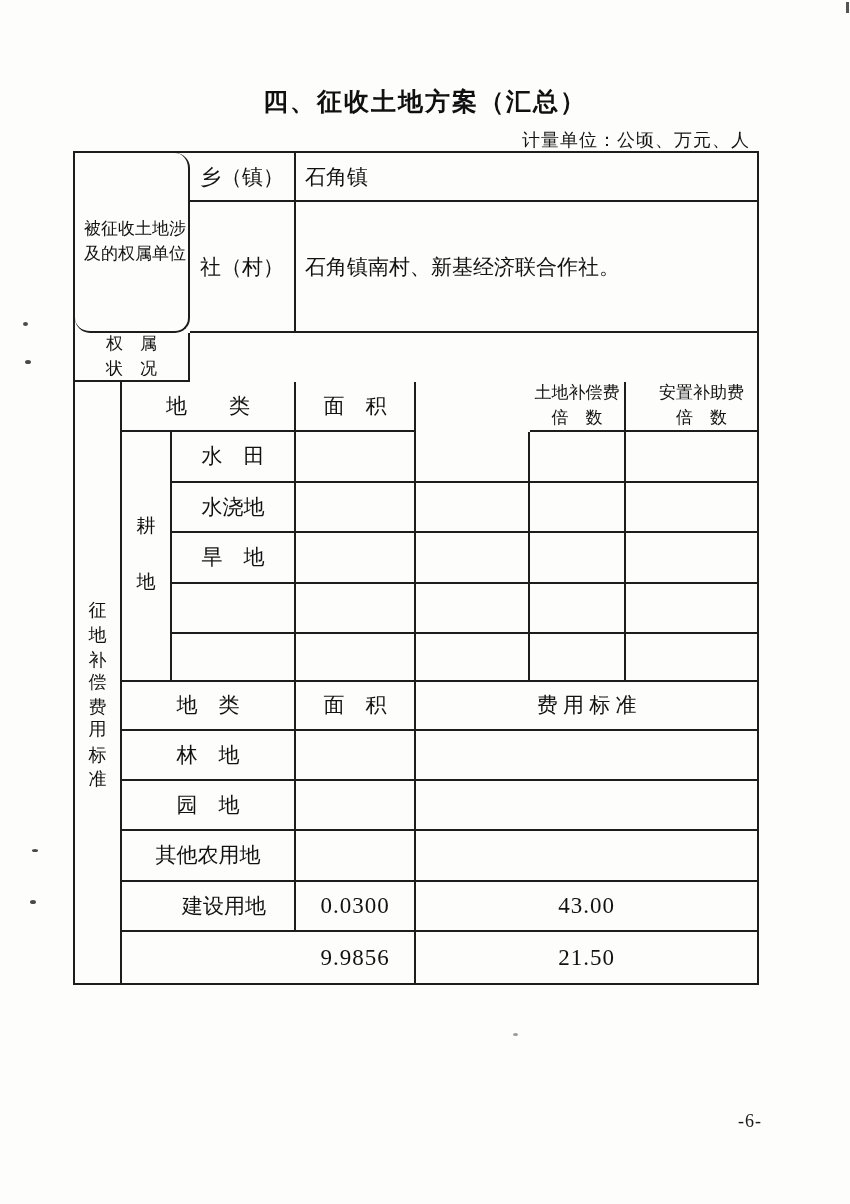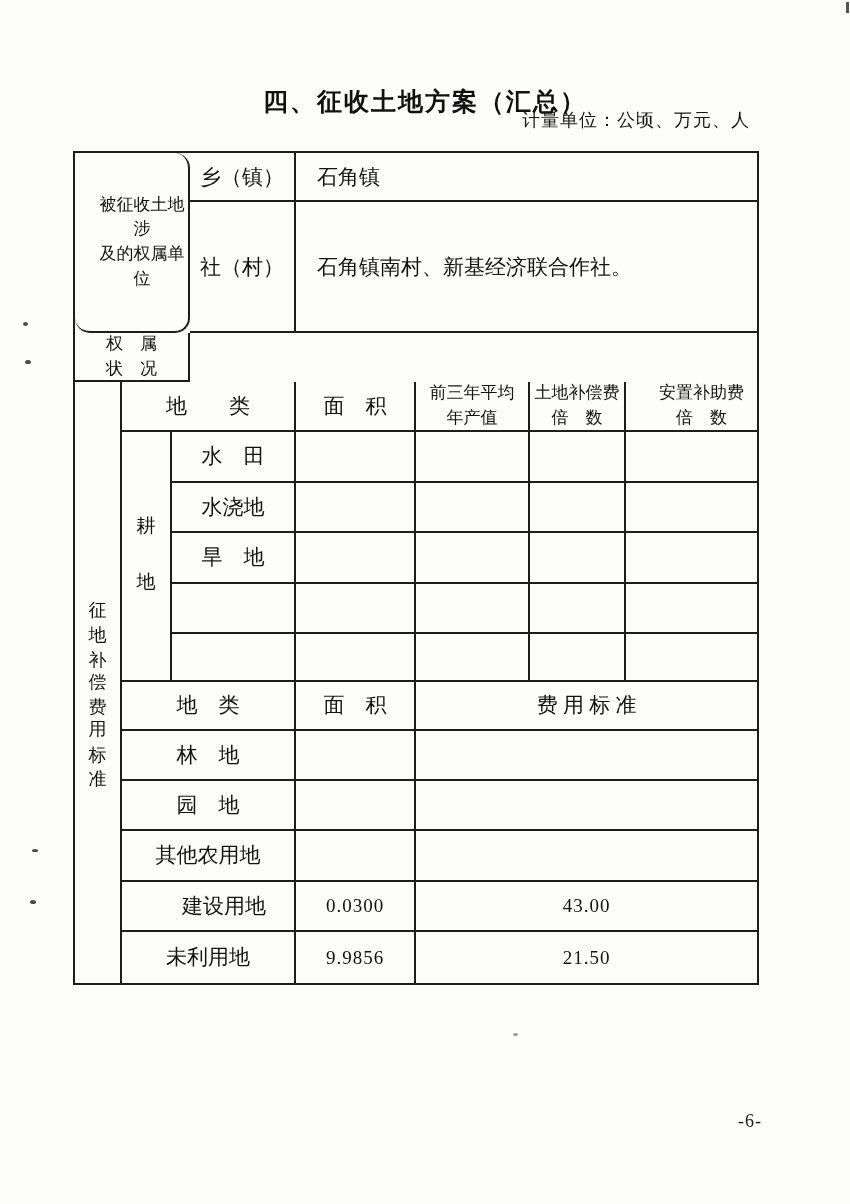--- a/index.html
+++ b/index.html
@@ -14,21 +14,21 @@
   .page { position:absolute; inset:0; }
 
   .title {
     position:absolute; left:0; top:85px; width:850px;
     text-align:center;
     font-family:"Liberation Sans","DejaVu Sans",sans-serif;
     font-weight:bold; font-size:25px; letter-spacing:2px;
     color:#101010;
   }
   .unit-note {
-    position:absolute; top:108px; right:100px;
+    position:absolute; top:128px; right:100px;
     font-size:18px; letter-spacing:1px; color:#151515;
   }
   .page-number {
     position:absolute; left:738px; top:1111px;
     font-size:18px; letter-spacing:1px; color:#1a1a1a;
   }
 
   .tbl {
     position:absolute; left:73px; top:151px;
     width:686px; height:834px;
@@ -42,34 +42,34 @@
   .c {
     box-sizing:border-box;
     border-right:2px solid #1d1d1d;
     border-bottom:2px solid #1d1d1d;
     display:flex; align-items:center; justify-content:center;
     font-size:21px; color:#121212;
     overflow:hidden;
   }
   .nr { border-right:none; }
   .nb { border-bottom:none; }
-  .left { justify-content:flex-start; padding-left:21px; text-align:left; }
+  .left { justify-content:flex-start; padding-left:9px; text-align:left; }
   .pre { white-space:pre-wrap; text-align:center; line-height:1.45; }
   .small { font-size:17px; }
   .vert {
     writing-mode:vertical-rl; text-orientation:upright;
     letter-spacing:24px; font-size:18px;
     justify-content:center;
   }
   .vert2 {
     writing-mode:vertical-rl; text-orientation:upright;
     letter-spacing:56px; font-size:19px;
     justify-content:center;
   }
-  .num { font-size:19px; letter-spacing:1px; }
+  .num { font-size:23px; letter-spacing:1px; }
 
   .speck { position:absolute; background:#4a4a4a; border-radius:50%; }
   .artifact-corner {
     position:absolute; left:846px; top:2px; width:3px; height:11px;
     background:#555;
   }
 </style>
 </head>
 <body>
 
@@ -87,22 +87,20 @@
     <div class="c" style="grid-row:2/3;grid-column:4/5;">社（村）</div>
     <div class="c nr left" style="grid-row:2/3;grid-column:5/9;">石角镇南村、新基经济联合作社。</div>
 
     <div class="c pre small" style="grid-row:3/4;grid-column:1/4;">权　属
 状　况</div>
 
     <div class="c nb vert" style="grid-row:4/16;grid-column:1/2;">征地补偿费用标准</div>
 
     <div class="c pre" style="grid-row:4/5;grid-column:2/5;">地　　类</div>
     <div class="c pre" style="grid-row:4/5;grid-column:5/6;">面　积</div>
-    <div class="c pre small" style="grid-row:4/5;grid-column:6/7;">前三年平均
-年产值</div>
     <div class="c pre small" style="grid-row:4/5;grid-column:7/8;">土地补偿费
 倍　数</div>
     <div class="c nr pre small" style="grid-row:4/5;grid-column:8/9;padding-left:20px;">安置补助费
 倍　数</div>
 
     <div class="c vert2" style="grid-row:5/10;grid-column:2/3;">耕地</div>
 
     <div class="c pre" style="grid-row:5/6;grid-column:3/5;">水　田</div>
     <div class="c" style="grid-row:5/6;grid-column:5/6;"></div>
     <div class="c" style="grid-row:5/6;grid-column:6/7;"></div>
@@ -146,21 +144,20 @@
     <div class="c nr num" style="grid-row:12/13;grid-column:6/9;"></div>
 
     <div class="c pre" style="grid-row:13/14;grid-column:2/5;">其他农用地</div>
     <div class="c num" style="grid-row:13/14;grid-column:5/6;"></div>
     <div class="c nr num" style="grid-row:13/14;grid-column:6/9;"></div>
 
     <div class="c pre" style="grid-row:14/15;grid-column:2/5;padding-left:32px;">建设用地</div>
     <div class="c num" style="grid-row:14/15;grid-column:5/6;">0.0300</div>
     <div class="c nr num" style="grid-row:14/15;grid-column:6/9;">43.00</div>
 
-    <div class="c nb pre" style="grid-row:15/16;grid-column:2/5;">未利用地</div>
     <div class="c nb num" style="grid-row:15/16;grid-column:5/6;">9.9856</div>
     <div class="c nr nb num" style="grid-row:15/16;grid-column:6/9;">21.50</div>
 
   </div>
 
   <div class="page-number">-6-</div>
 
   <div class="artifact-corner"></div>
   <div class="speck" style="left:23px;top:322px;width:5px;height:4px;"></div>
   <div class="speck" style="left:25px;top:360px;width:6px;height:4px;"></div>

